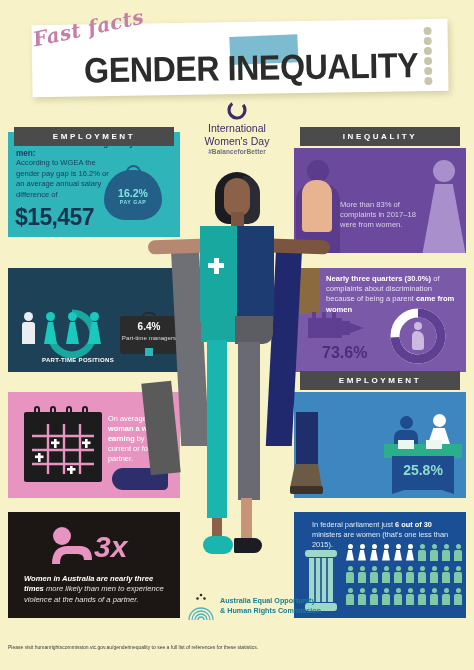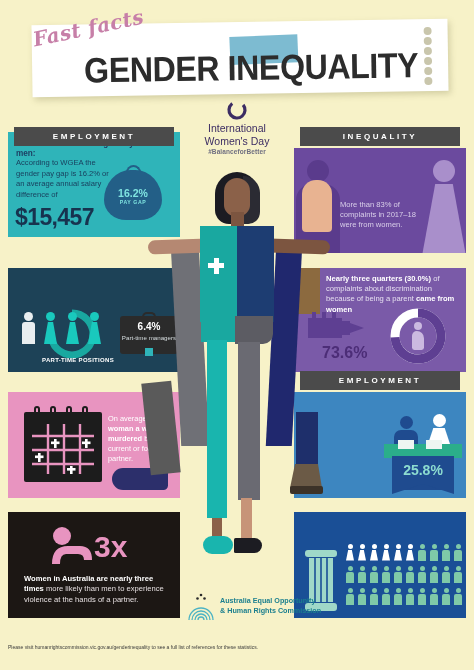--- a/index.html
+++ b/index.html
@@ -262,21 +262,21 @@
   }
   .leg-dark {
     position: absolute; left: 146px; top: 382px;
     width: 30px; height: 92px;
     background: #5a5a5a;
     transform: rotate(-6deg);
     z-index: 7;
   }
 
   
-  #fv2 { left: 8px; top: 512px; width: 172px; height: 106px; background: #1c1714; }
+  #fv2 { left: 8px; top: 512px; width: 172px; height: 106px; background: #1c1714; font-style: italic; }
   .fv2-icon {
     position: absolute; left: 42px; top: 14px;
     width: 46px; height: 38px;
   }
   #fv2 .big3x {
     position: absolute; left: 86px; top: 18px;
     color: #e894c0; font-size: 30px; font-weight: bold;
   }
   #fv2 .body {
     position: absolute; left: 16px; top: 62px; width: 146px;
@@ -599,21 +599,21 @@
             <rect x="19" y="17.5" width="8.5" height="2.6"></rect>
           <rect x="53" y="15" width="2.6" height="9"></rect>
             <rect x="50" y="17.5" width="8.5" height="2.6"></rect>
           <rect x="6" y="29" width="2.6" height="9"></rect>
             <rect x="3" y="31.5" width="8.5" height="2.6"></rect>
           <rect x="38" y="42" width="2.6" height="8"></rect>
             <rect x="35" y="44" width="8.5" height="2.6"></rect>
         </g>
       </svg>
     </div>
-    <div class="body">On average, <b>one woman a week</b> is <b>murdered</b> by her current or former partner.</div>
+    <div class="body">On average, <b>one woman a week</b> is <b>earning</b> by her current or former partner.</div>
     <div class="shoe"></div>
   </div>
   <div class="leg-dark"></div>
 
   <div class="card" id="fv2">
     <div class="fv2-icon">
       <svg width="46" height="38" viewBox="0 0 46 38">
         <circle cx="12" cy="10" r="9" fill="#e894c0"></circle>
         <path d="M2 38 Q2 20 18 20 L30 20 Q42 20 42 34 L34 34 Q34 28 28 28 L16 28 Q10 28 10 38 Z" fill="#e894c0"></path>
       </svg>
@@ -640,20 +640,21 @@
   </div>
   <div class="boot">
     <svg width="34" height="84" viewBox="0 0 34 84">
       <rect x="6" y="0" width="22" height="56" fill="#1e2f6b"></rect>
       <path d="M5 52 L28 52 L32 76 L0 76 Z" fill="#6b5a46"></path>
       <rect x="0" y="74" width="33" height="8" rx="2" fill="#3c3228"></rect>
     </svg>
   </div>
 
   <div class="card" id="ldr2">
+    <div class="body">In federal parliament just <b>6 out of 30</b> ministers are women (that's one less than 2015).</div>
     <div class="pillar">
       <svg width="34" height="66" viewBox="0 0 34 66">
         <rect x="1" y="2" width="32" height="7" rx="3" fill="#9fd8c8"></rect>
         <rect x="5" y="10" width="24" height="44" fill="#9fd8c8"></rect>
         <g stroke="#1a4f96" stroke-width="1.6">
           <line x1="11" y1="10" x2="11" y2="54"></line>
           <line x1="17" y1="10" x2="17" y2="54"></line>
           <line x1="23" y1="10" x2="23" y2="54"></line>
         </g>
         <rect x="1" y="55" width="32" height="8" rx="3" fill="#9fd8c8"></rect>

